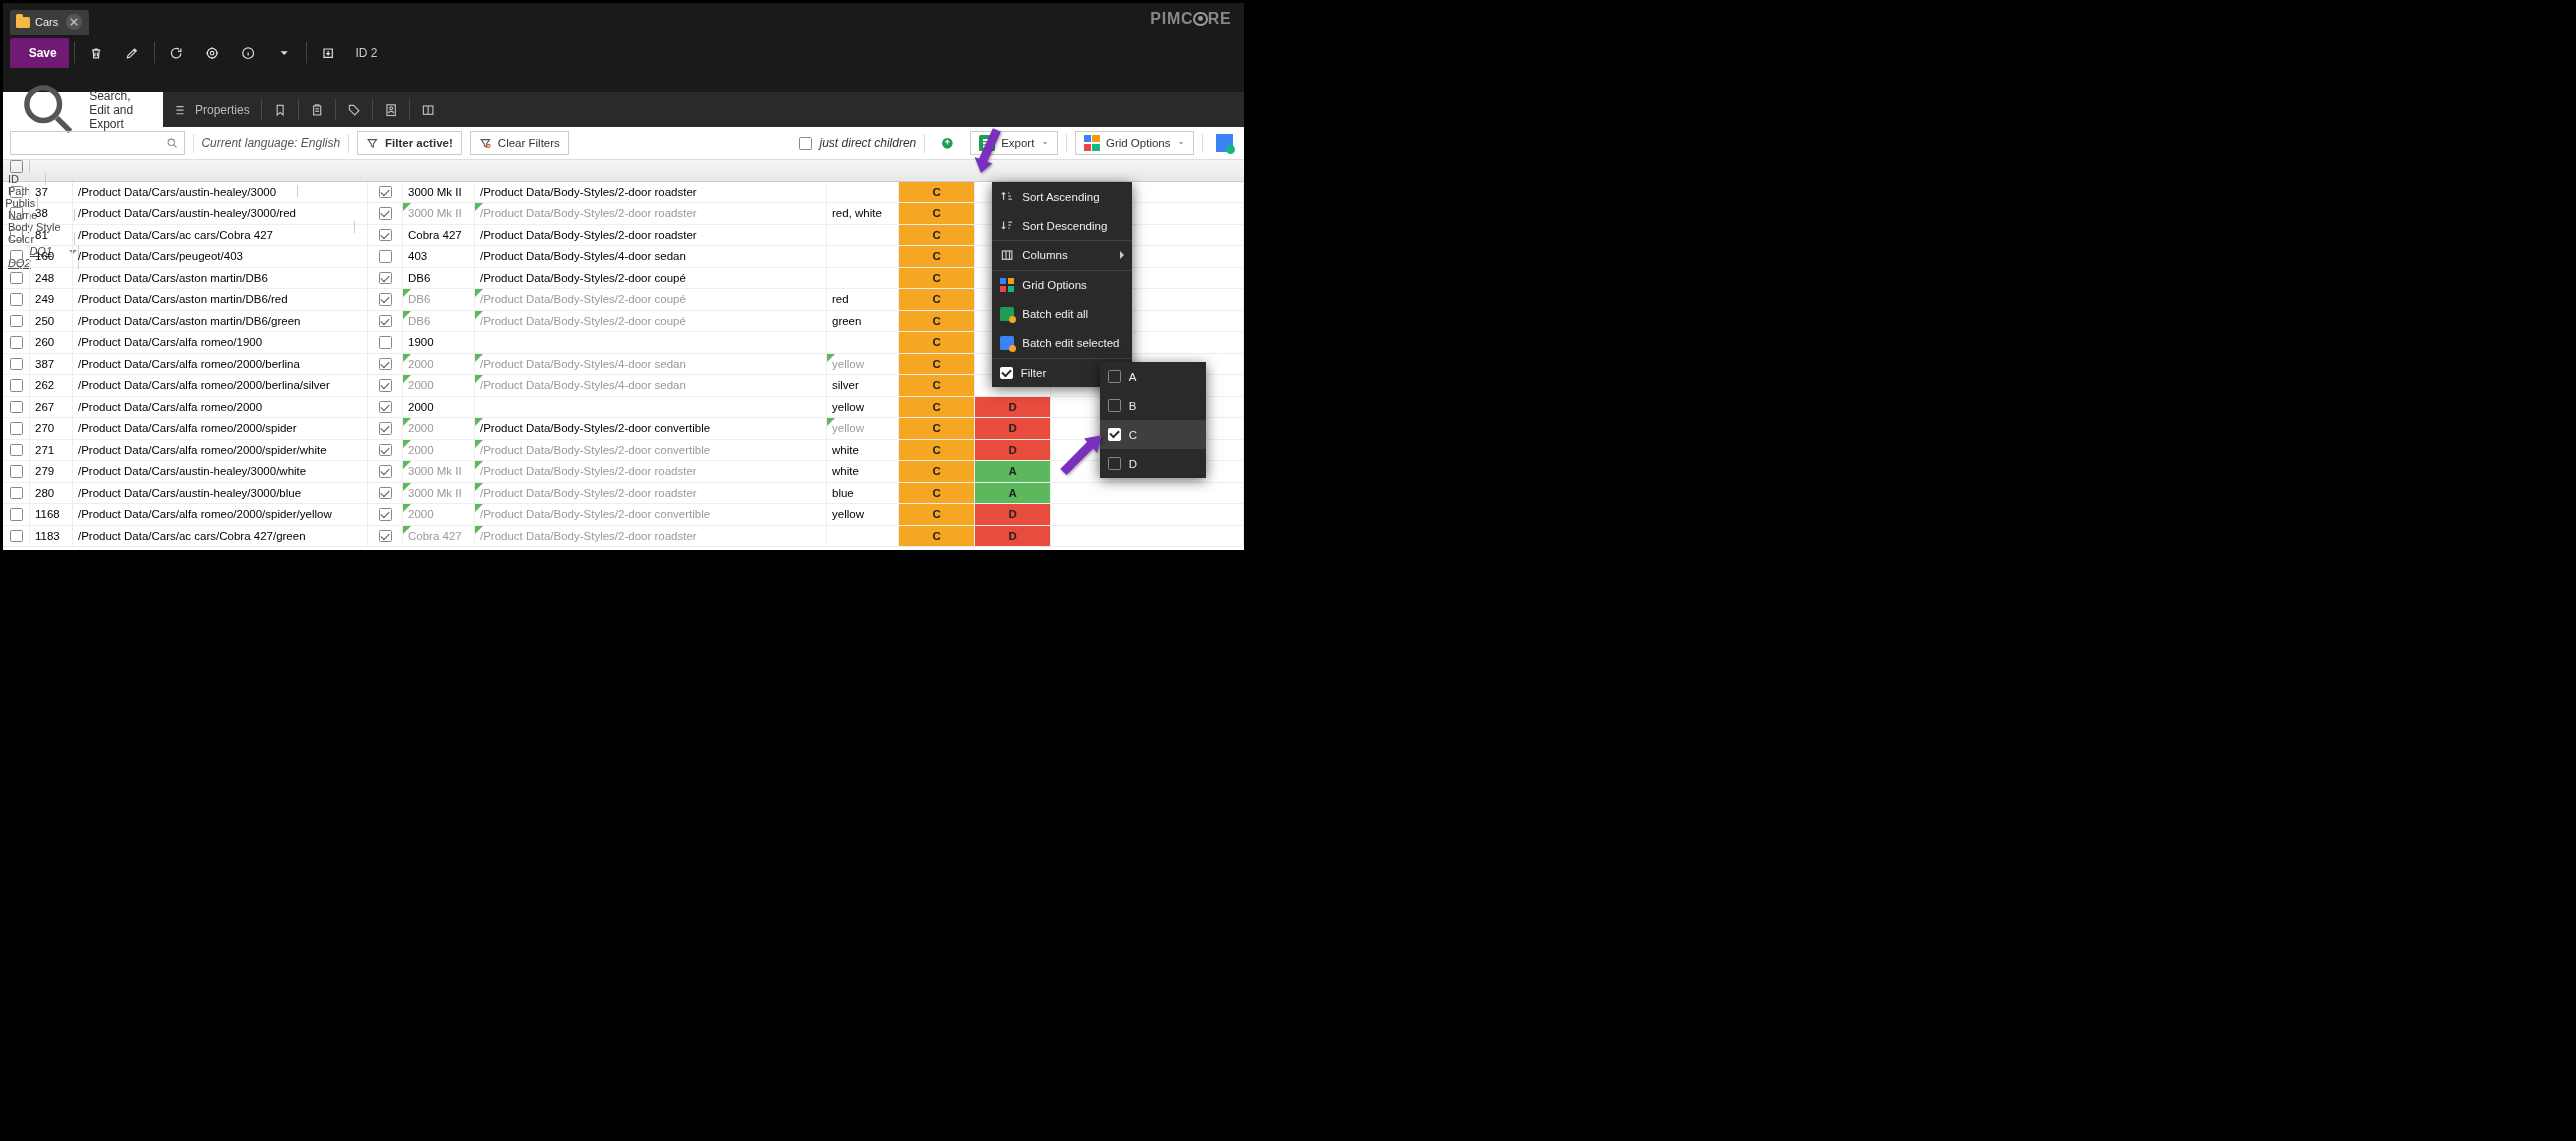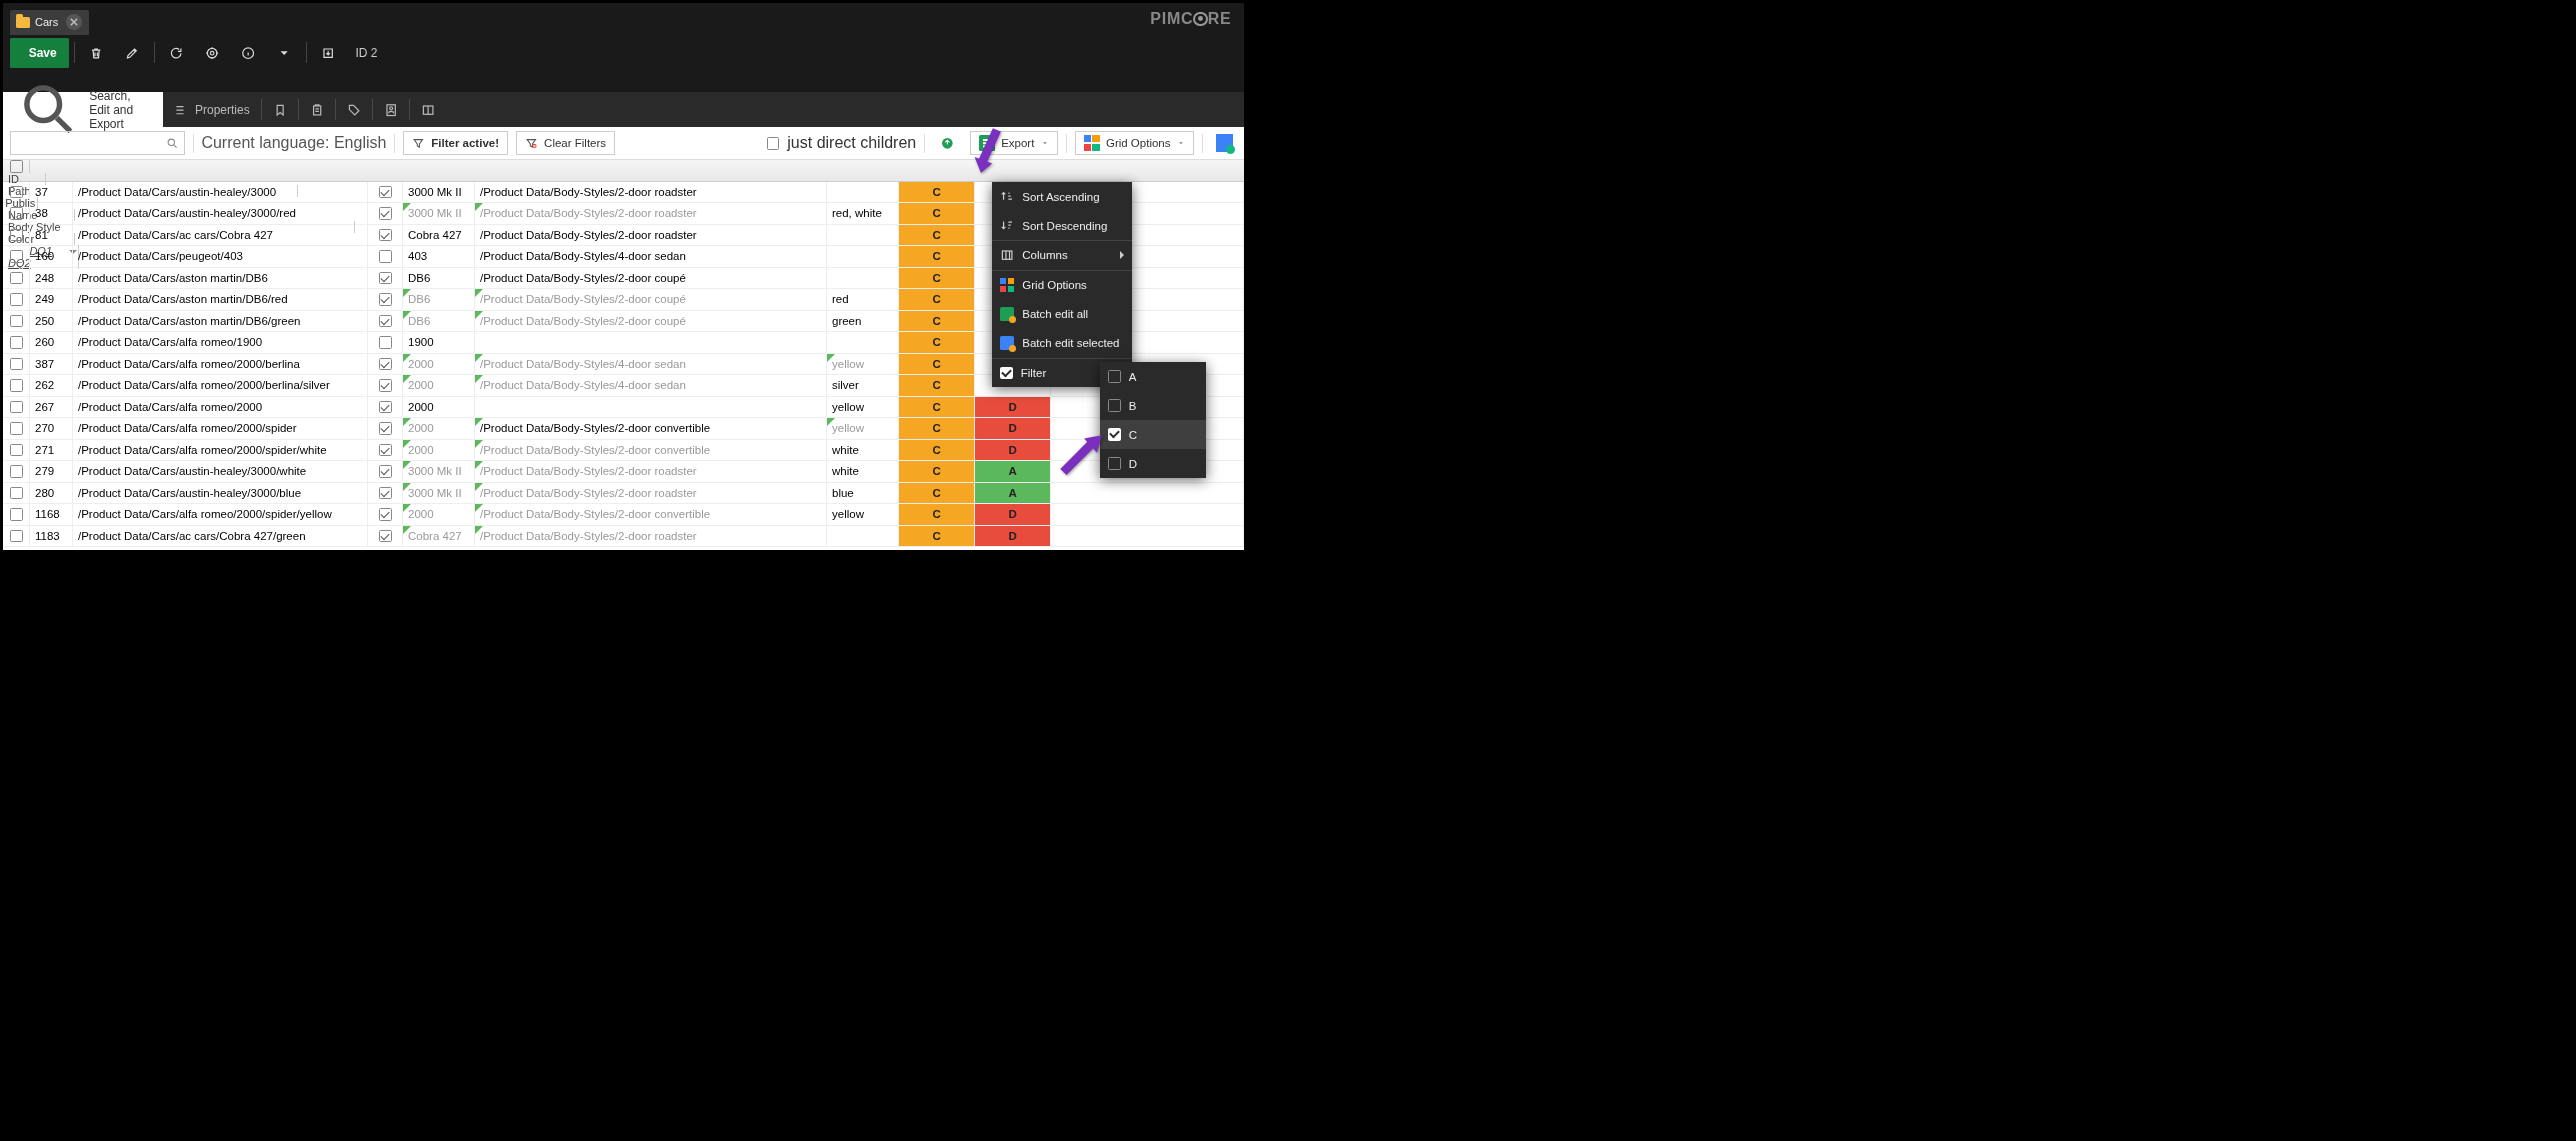--- a/index.html
+++ b/index.html
@@ -12,38 +12,38 @@
   .tab { display: flex; align-items: center; background: #3c3c3c; height: 25.5px; border-radius: 2.4px 2.4px 0 0; padding: 0 6.4px; color: #eee; font-size: 11px; gap: 4.8px; margin-top: 6.4px; }
   .tab .folder-ico { width: 14.3px; height: 11px; background: #f5b941; border-radius: 1.6px; position: relative; }
   .tab .folder-ico::before { content:''; position:absolute; top:-2.4px; left:0; width:7.2px; height:3.2px; background:#f5b941; border-radius:1.6px 1.6px 0 0; }
   .tab-close { width: 16px; height: 16px; border-radius: 50%; background: #555; display:flex; align-items:center; justify-content:center; margin-left:3.2px; }
   .tab-close svg { width:8px; height:8px; stroke:#bbb; stroke-width:2; }
   .brand { margin-left:auto; color:#888; font-size:16px; font-weight:700; letter-spacing:0.8px; padding-right:12.7px; }
   .ob { display:inline-flex; width:14.3px; height:14.3px; border:2px solid #999; border-radius:50%; vertical-align:middle; position:relative; top:-0.8px; }
   .ob::after { content:''; position:absolute; width:4.8px; height:4.8px; background:#999; border-radius:50%; left:2.4px; top:2.4px; }
 
   .toolbar1 { height: 35px; display:flex; align-items:center; padding:0 6.4px; gap:3.2px; }
-  .save-btn { background:#15803d; color:#fff; height:30px; display:flex; align-items:center; gap:6.4px; padding:0 12.7px; font-size:12px; font-weight:600; border-radius:1.6px; }
+  .save-btn { background:#701a75; color:#fff; height:30px; display:flex; align-items:center; gap:6.4px; padding:0 12.7px; font-size:12px; font-weight:600; border-radius:1.6px; }
   .tb-ico { width:33px; height:30px; display:flex; align-items:center; justify-content:center; color:#ddd; }
   .tb-ico svg { width:14.3px; height:14.3px; stroke:#ddd; fill:none; stroke-width:2; }
   .tb-sep { width:0.8px; height:21px; background:#444; margin:0 1.6px; }
   .id-text { color:#ccc; font-size:12px; padding-left:8px; }
 
   .toolbar2 { height: 35px; display:flex; align-items:center; background:#2a2a2a;margin-top:22px; }
   .search-tab { background:#fff; color:#333; height:35px; display:flex; align-items:center; gap:8px; padding:0 12.7px; font-size:12px; }
   .tb2-item { display:flex; align-items:center; gap:6.4px; padding:2px 11px; color:#bbb; font-size:12px; height:35px; }
   .tb2-item svg { width:14.3px; height:14.3px; stroke:#bbb; fill:none; stroke-width:2; }
   .tb2-sep { width:0.8px; height:21px; background:#4a4a4a; }
 
   
   .filterbar { background:#fff; height:33px; display:flex; align-items:center; padding:0 6.4px; gap:8px; border-bottom:0.8px solid #ddd; }
   .search-box { width:175px; height:24px; border:0.8px solid #ccc; display:flex; align-items:center; padding:0 4.8px; }
   .search-box input { flex:1; border:none; outline:none; font-size:11px; }
   .fb-sep { width:0.8px; height:19px; background:#ddd; }
-  .fb-label { color:#555; font-size:16px; }
+  .fb-label { color:#555; font-size:12px;font-style:italic; }
   .fb-btn { height:24px; border:0.8px solid #ccc; display:flex; align-items:center; gap:6.4px; padding:0 8px; font-size:11.5px; color:#333; background:#fff; }
   .fb-btn.bold { font-weight:700; }
   .fb-btn svg { width:12.7px; height:12.7px; }
   .spacer { flex:1; }
   .chk { width:12.7px; height:12.7px; border:1.2px solid #888; border-radius:1.6px; }
   .csv-ico { width:16px; height:16px; background:#1f9d55; border-radius:1.6px; position:relative; }
   .csv-ico::after { content:''; position:absolute; width:7.2px; height:1.6px; background:#fff; top:4px; left:4px; box-shadow:0 3.2px 0 #fff, 0 6.4px 0 #fff; }
   .grid-ico { width:16px; height:16px; display:grid; grid-template-columns:1fr 1fr; grid-template-rows:1fr 1fr; gap:1.6px; }
   .grid-ico span:nth-child(1){background:#3b82f6;} .grid-ico span:nth-child(2){background:#f59e0b;} .grid-ico span:nth-child(3){background:#ef4444;} .grid-ico span:nth-child(4){background:#10b981;}
   .plus-ico { width:17.5px; height:17.5px; background:#3b82f6; position:relative; }

